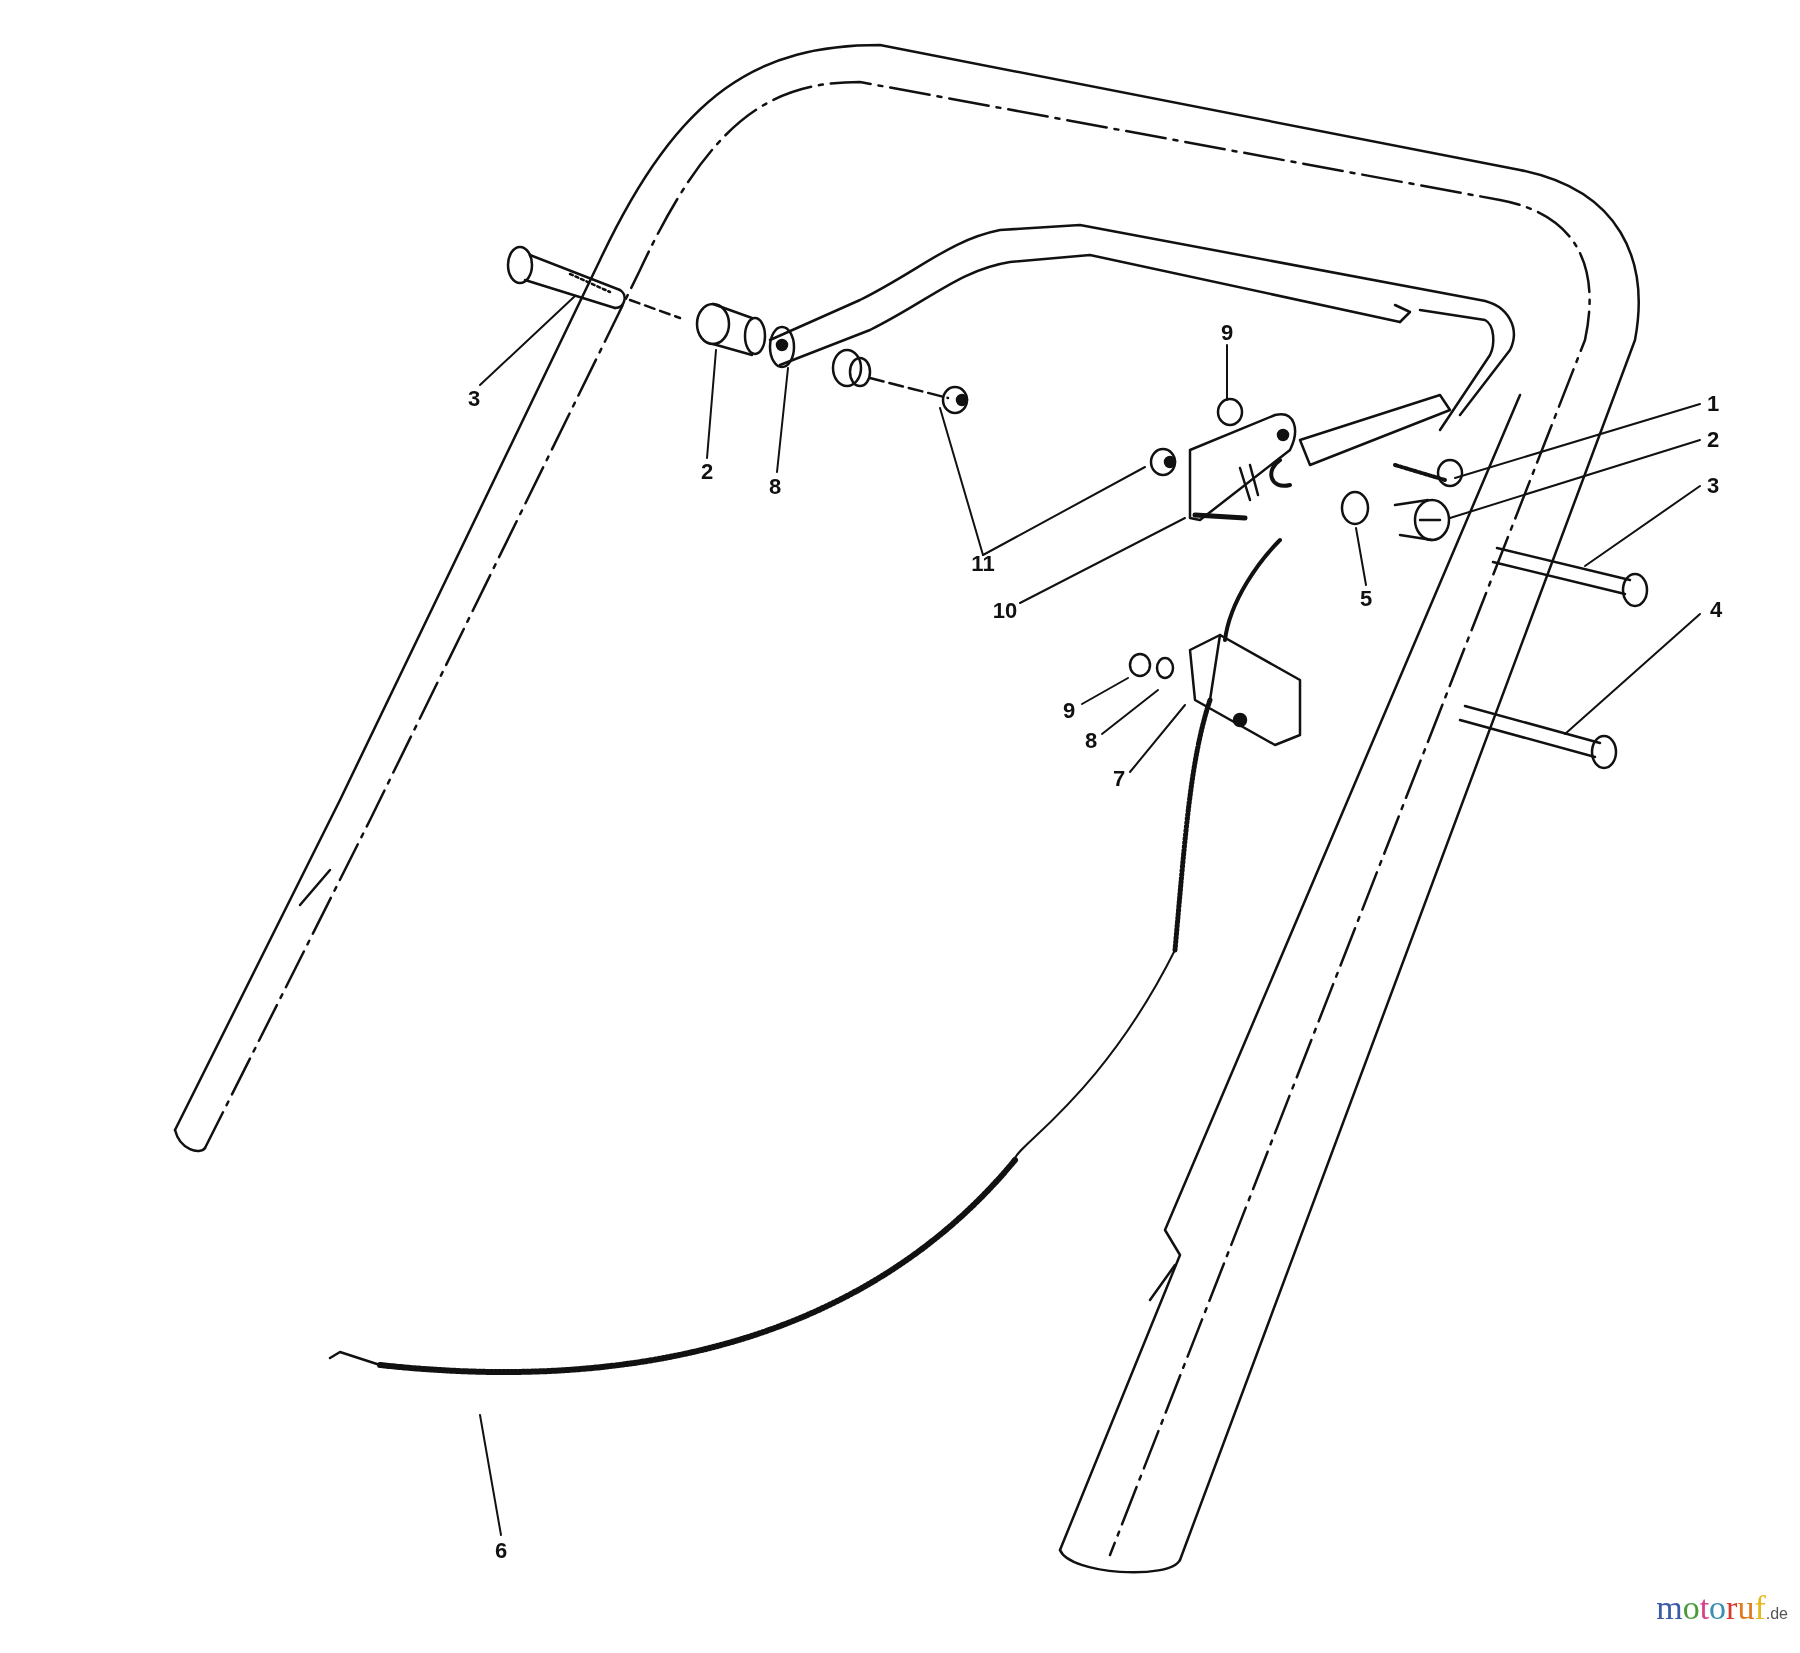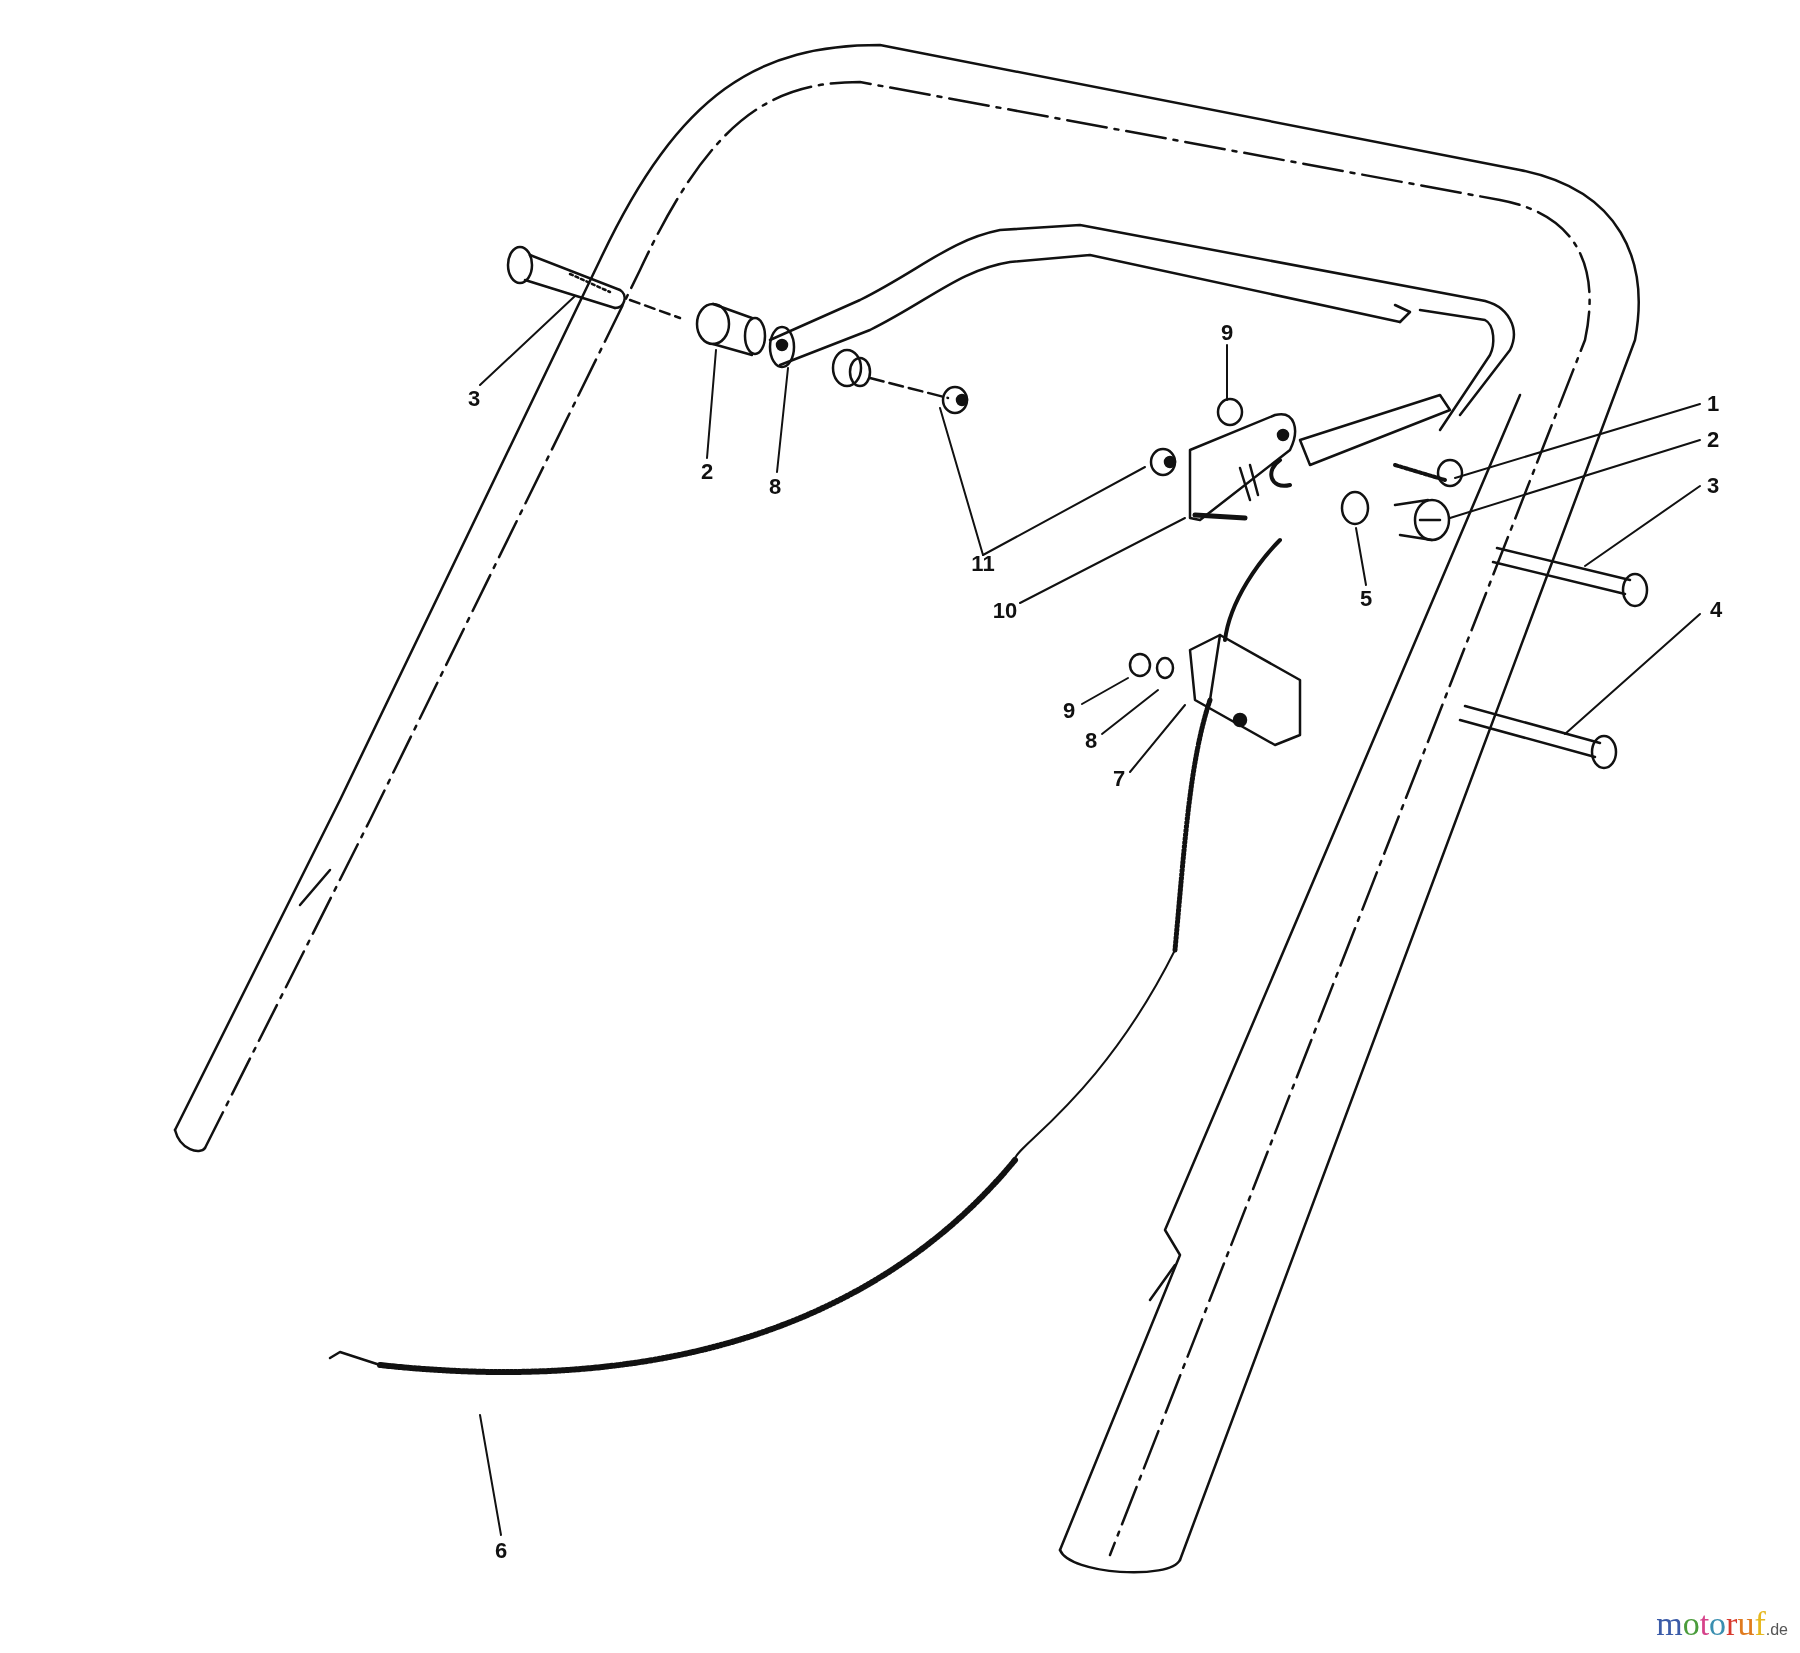--- a/index.html
+++ b/index.html
@@ -1,19 +1,19 @@
 <!DOCTYPE html>
 <html><head>
 <meta charset="utf-8">
 <style>
   html, body { margin: 0; padding: 0; background: #ffffff; }
   body { width: 1800px; height: 1653px; position: relative; overflow: hidden; font-family: "Liberation Sans", sans-serif; }
   #diagram { position: absolute; left: 0; top: 0; width: 1800px; height: 1653px; }
   .lbl { position: absolute; font-family: "Liberation Sans", sans-serif; font-weight: bold; font-size: 22px; color: #111; transform: translate(-50%, -50%); line-height: 1; }
-  .wm { position: absolute; right: 12px; bottom: 12px; font-family: "Liberation Serif", serif; font-size: 34px; line-height: 1; }
+  .wm { position: absolute; right: 12px; bottom: 28px; font-family: "Liberation Serif", serif; font-size: 34px; line-height: 1; }
   .wm span { display: inline-block; }
   .wm .de { font-family: "Liberation Sans", sans-serif; font-size: 16px; color: #555; }
 </style>
 </head>
 <body>
 
 <svg id="diagram" viewBox="0 0 1800 1653" xmlns="http://www.w3.org/2000/svg" fill="none" stroke="#111" stroke-width="2.5" stroke-linecap="round" stroke-linejoin="round">
 
   <g>
     <path d="M175 1130 L340 800 L600 260 C680 90 760 45 880 45 L1520 170 C1620 190 1650 260 1635 340 L1180 1560"></path>

